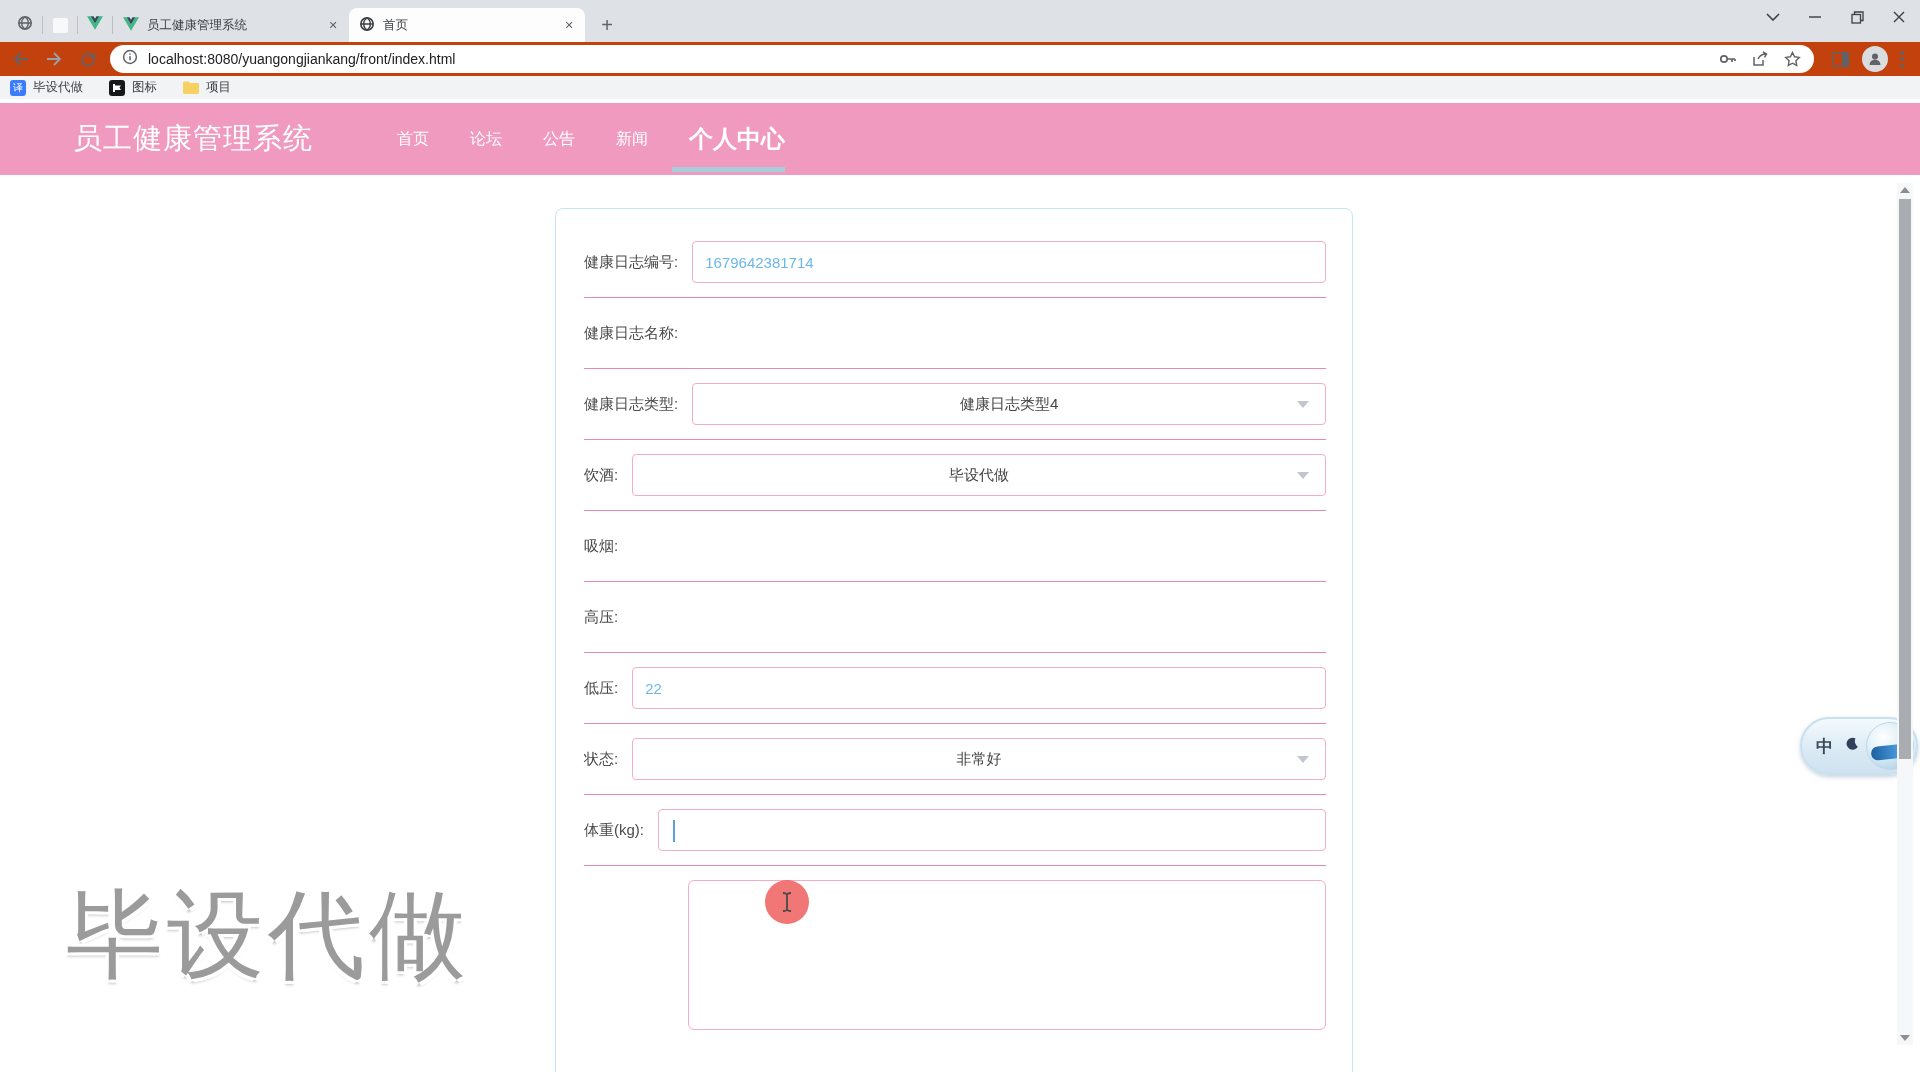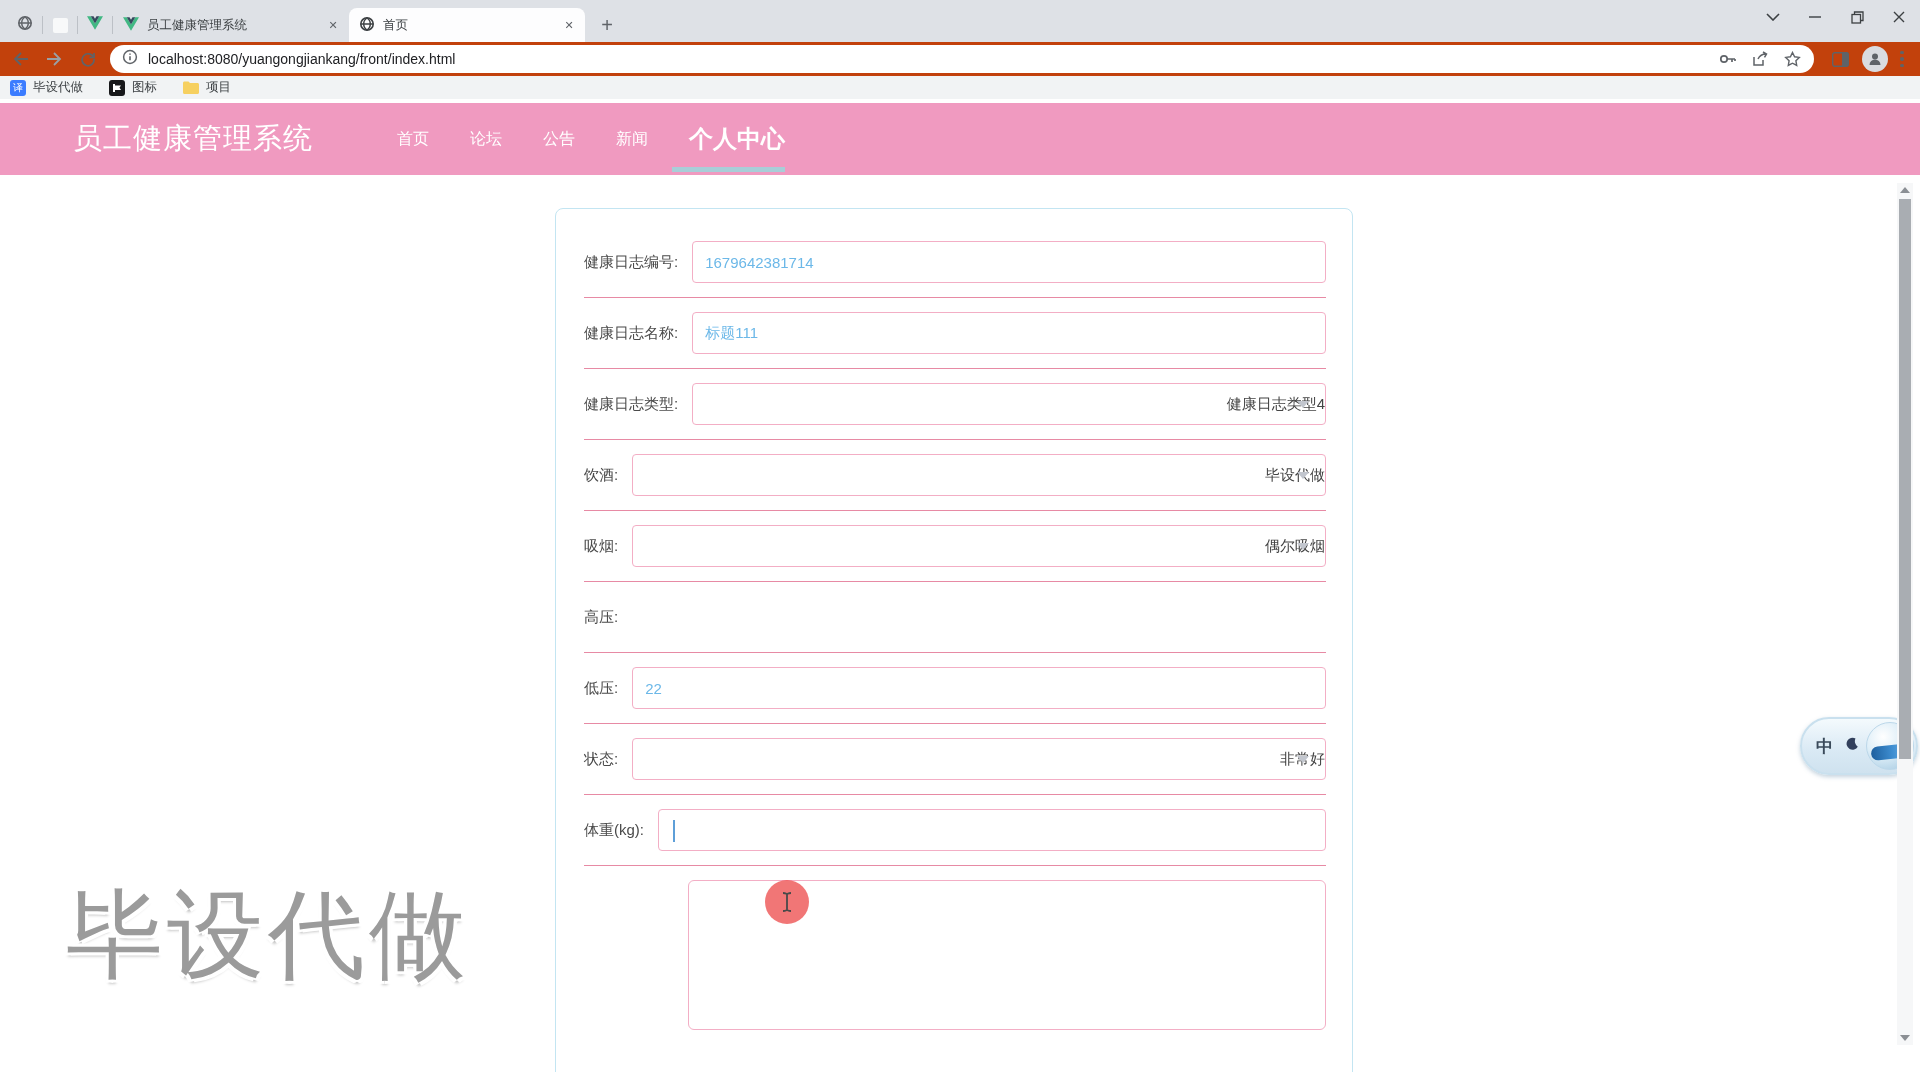--- a/index.html
+++ b/index.html
@@ -54,21 +54,21 @@
   .nav-underline { position:absolute; left:672px; top:64px; width:113px; height:5px; background:#a8ced8; }
 
   .panel { position:absolute; left:555px; top:109px; width:798px; height:920px;
            background:#fff; border:1px solid #c3e5f2; border-radius:8px; padding:18px 26px 0 28px; }
   .frow { height:71px; display:flex; align-items:center; border-bottom:1px solid #e78aa4; }
   .frow.tall { height:170px; align-items:flex-start; border-bottom:none; }
   .flabel { font-size:15px; color:#4a4a4a; margin-right:14px; white-space:nowrap; }
   .ctrl { flex:1; height:42px; border:1px solid #f3aec5; border-radius:4px; background:#fff; position:relative; }
   input.ctrl { padding:0 12px; font-size:15px; color:#6cb8e8; outline:none;
                font-family:"Liberation Sans","DejaVu Sans",sans-serif; }
-  .select { display:flex; align-items:center; justify-content:flex-end; font-size:15px; color:#444; }
+  .select { display:flex; align-items:center; justify-content:center; font-size:15px; color:#444; }
   .select .caret { position:absolute; right:16px; top:50%; margin-top:-3px; width:0; height:0;
                    border-left:6px solid transparent; border-right:6px solid transparent;
                    border-top:7px solid #c2c6ce; }
   .textarea { flex:1; height:150px; margin-top:14px; border:1px solid #f3aec5; border-radius:6px; background:#fff; }
   .caret-bar { position:absolute; left:14px; top:10px; width:2px; height:22px; background:#5e9fd8; }
 
   .watermark { position:absolute; left:66px; top:772px; font-size:97px; font-weight:400; color:#9b9b9b;
                letter-spacing:4px; white-space:nowrap;
                text-shadow:-3px -3px 0 #fff,3px -3px 0 #fff,-3px 3px 0 #fff,3px 3px 0 #fff,
                            0 4px 3px rgba(0,0,0,.25); }
@@ -281,21 +281,20 @@
 
   <div class="panel">
 
     <div class="frow">
       <span class="flabel">健康日志编号:</span>
       <input class="ctrl" readonly="" value="1679642381714" style="">
     </div>
 
     <div class="frow">
       <span class="flabel">健康日志名称:</span>
-      <input class="ctrl" readonly="" value="标题111" style="">
     </div>
 
     <div class="frow">
       <span class="flabel">健康日志类型:</span>
       <div class="ctrl select">
         <span>健康日志类型4</span>
         <span class="caret"></span>
       </div>
     </div>
 
@@ -303,24 +302,20 @@
     <div class="frow">
       <span class="flabel">饮酒:</span>
       <div class="ctrl select">
         <span>毕设代做</span>
         <span class="caret"></span>
       </div>
     </div>
 
     <div class="frow">
       <span class="flabel">吸烟:</span>
-      <div class="ctrl select">
-        <span>偶尔吸烟</span>
-        <span class="caret"></span>
-      </div>
     </div>
 
     <div class="frow">
       <span class="flabel">高压:</span>
     </div>
 
     <div class="frow">
       <span class="flabel">低压:</span>
       <input class="ctrl" readonly="" value="22" style="">
     </div>

